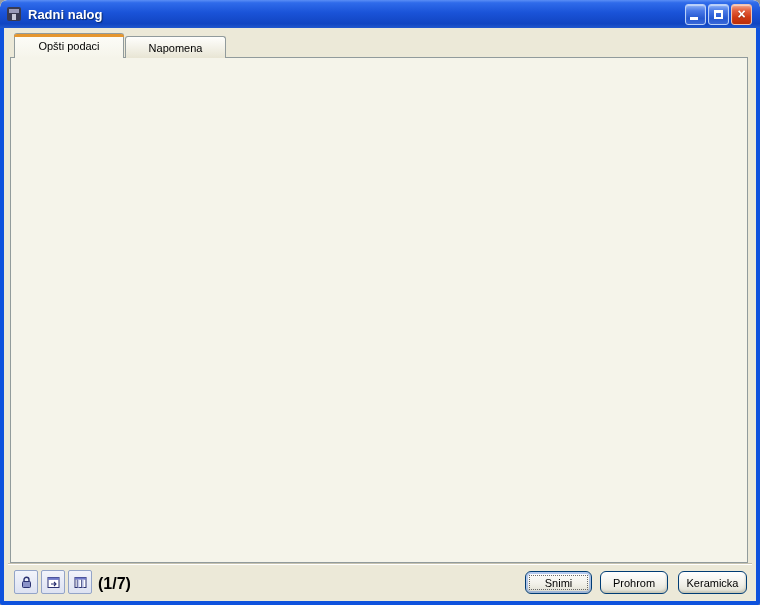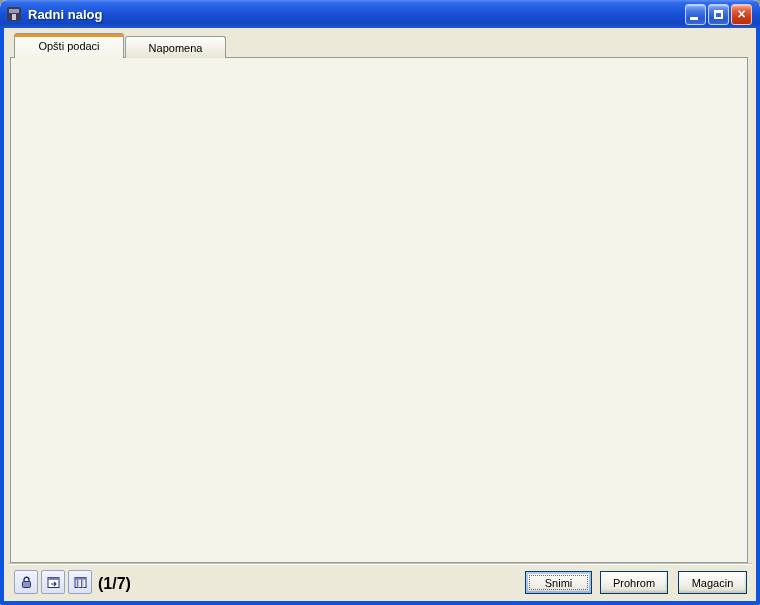--- a/index.html
+++ b/index.html
@@ -45,21 +45,21 @@
   table.grid{position:absolute;left:28px;top:407px;width:705px;border-collapse:collapse;table-layout:fixed;background:#fff;font-size:11px;}
   table.grid th{height:17px;background:#eceadb;border:1px solid #d4d2c2;border-top:1px solid #b9b6a4;font-weight:normal;text-align:left;padding:1px 4px;color:#000;}
   table.grid td{height:18px;border:1px solid #e0ded0;padding:1px 4px;white-space:nowrap;overflow:hidden;}
   td.c-code,td.c-jm{color:#767676;}
   td.c-name{color:#4a4a4a;}
   td.c-num{font-weight:bold;color:#000;}
   td.c-yellow{background:#fbfae1;}
   td.c-pink{background:#f7e0e3;}
   td.selected{background:#2e5fc6;color:#fff;}
   td.c-fill{background:#fff;}
-  .xpbtn{position:absolute;height:23px;border:1px solid #003c74;border-radius:0;font-size:11px;color:#000;
+  .xpbtn{position:absolute;height:23px;border:1px solid #003c74;border-radius:6px;font-size:11px;color:#000;
     background:linear-gradient(180deg,#ffffff 0%,#f2f1ea 55%,#e4e3d8 90%,#d9d8c9 100%);box-shadow:inset -1px -2px 2px rgba(160,160,140,.35);}
   .xpbtn.default{box-shadow:inset 0 0 0 2px rgba(120,160,230,.55), inset -1px -2px 2px rgba(160,160,140,.25);}
   .xpbtn.default::after{content:"";position:absolute;inset:3px;border:1px dotted #6a6a6a;}
   .pagecount{position:absolute;font-size:16px;font-weight:bold;color:#000;}
   .euro{position:absolute;font-size:15px;color:#222;}
   .cb{position:absolute;width:13px;height:13px;border:1px solid #859db5;background:#fff;}
 </style>
 </head>
 <body>
 
@@ -409,16 +409,16 @@
         <rect x="4.2" y="4.7" width="2.2" height="7.8" fill="#c3c9ea"></rect>
         <rect x="8.6" y="4.7" width="2.2" height="7.8" fill="#c3c9ea"></rect>
         <line x1="4.2" y1="4.7" x2="4.2" y2="12.5" stroke="#2a3170" stroke-width="0.8"></line>
         <line x1="8.6" y1="4.7" x2="8.6" y2="12.5" stroke="#2a3170" stroke-width="0.8"></line>
       </svg>
     </span>
   <div class="pagecount" style="left:98px;top:575px;">(1/7)</div>
 
   <button class="xpbtn default" style="left:525px;top:571px;width:67px;">Snimi</button>
   <button class="xpbtn" style="left:600px;top:571px;width:68px;">Prohrom</button>
-  <button class="xpbtn" style="left:678px;top:571px;width:69px;">Magacin</button>
+  <button class="xpbtn" style="left:678px;top:571px;width:69px;">Keramicka</button>
 
   <div class="frame"></div>
 </div>
 
 </body></html>

